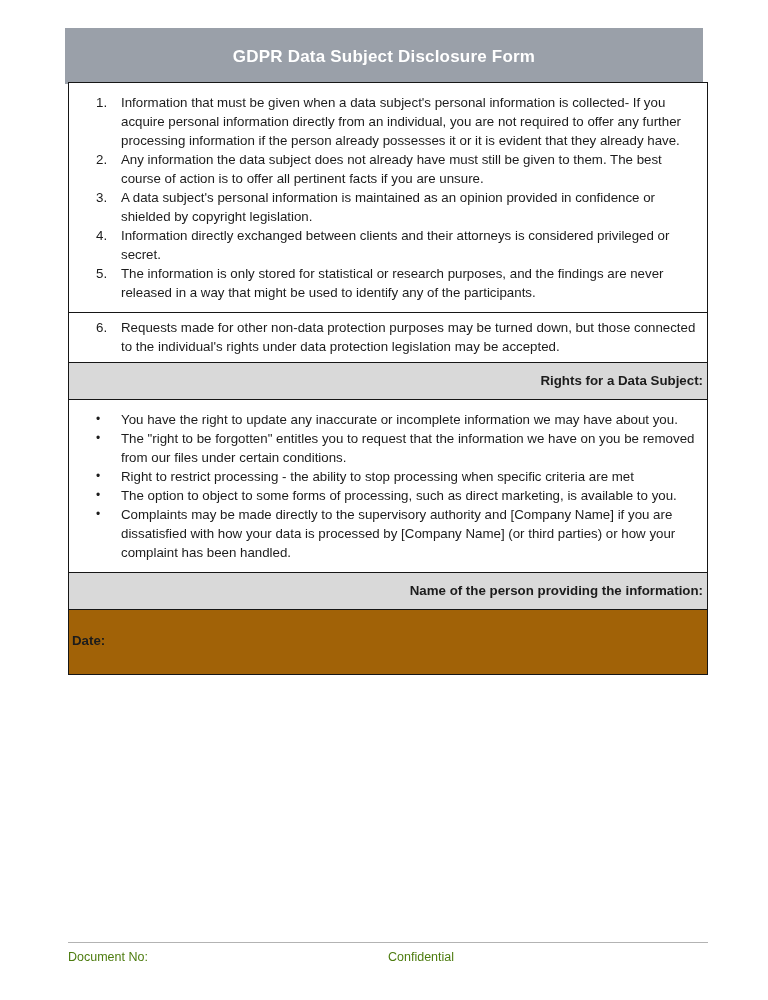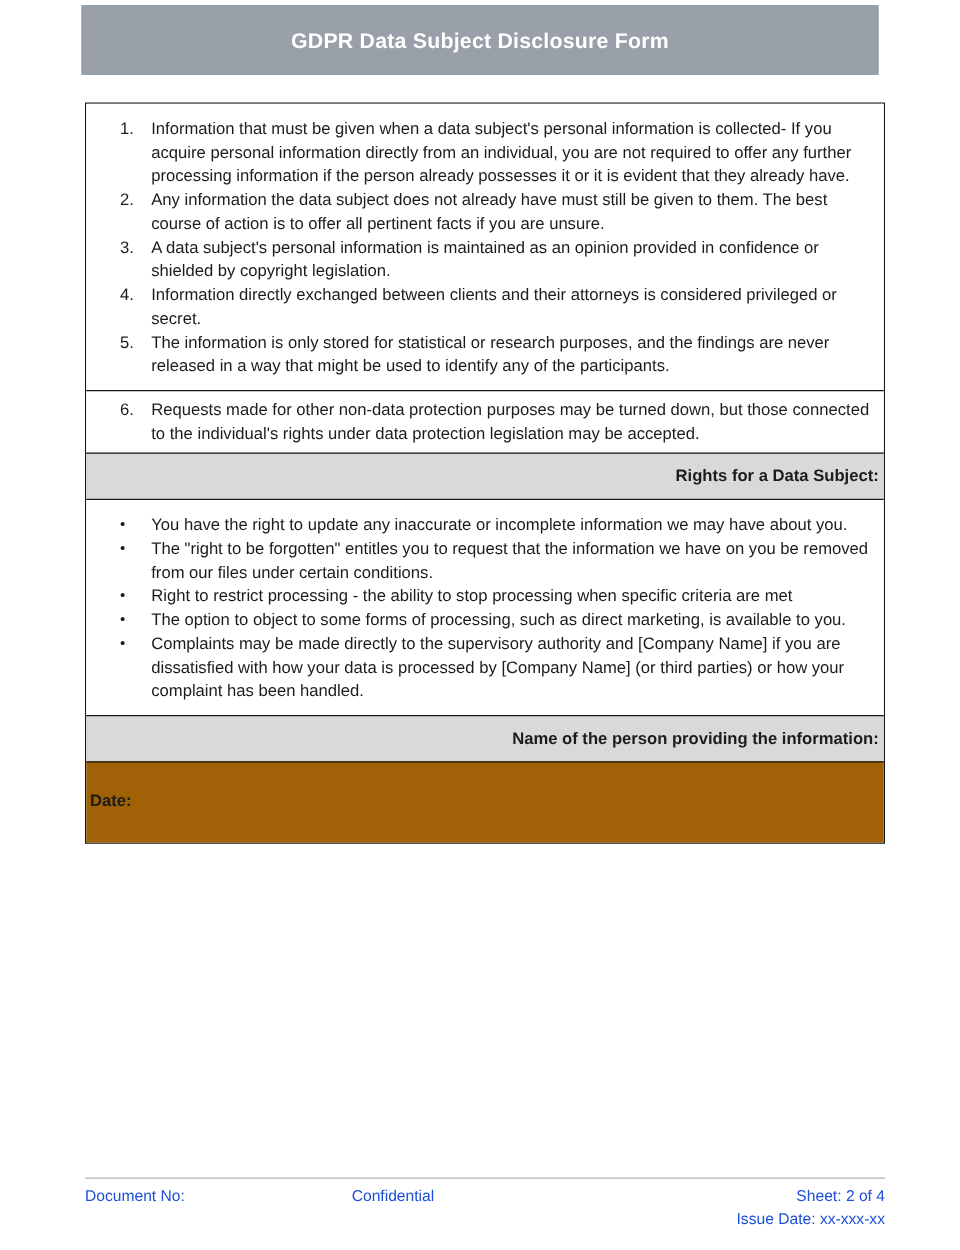--- a/index.html
+++ b/index.html
@@ -8,21 +8,21 @@
     position: relative;
     font-family: "Liberation Sans", sans-serif;
     color: #1c1c1c;
     font-size: 13.3px;
     line-height: 19px;
     overflow: hidden;
   }
 
   .title-bar {
     position: absolute;
-    top: 4px; left: 65px;
+    top: 28px; left: 65px;
     width: 638px; height: 56px;
     background: #9aa0a9;
     display: flex; align-items: center; justify-content: center;
   }
   .title-bar h1 {
     color: #ffffff;
     font-size: 17px;
     font-weight: bold;
     letter-spacing: 0.2px;
   }
@@ -53,21 +53,21 @@
   .signoff { padding: 21px 4px 8px 3px; background: #a16207; }
   .signoff .label { font-weight: bold; }
   .signoff .gap { height: 16px; }
 
   .footer {
     position: absolute;
     top: 942px; left: 68px;
     width: 640px;
     border-top: 1.5px solid #b3b3b3;
     padding-top: 5px;
-    color: #1d4ed8;
+    color: #4d7c0f;
     font-size: 12.5px;
     line-height: 18px;
     display: flex;
   }
   .f-col { flex: 1; }
   .f-col.center { text-align: left; }
   .f-col.right { text-align: right; }
 </style>
 </head>
 <body>
@@ -148,19 +148,15 @@
 
   </div>
 
   <footer class="footer">
     <div class="f-col left">
       <div>Document No:</div>
     </div>
     <div class="f-col center">
       <div>Confidential</div>
     </div>
-    <div class="f-col right">
-      <div>Sheet: 2 of 4</div>
-      <div>Issue Date: xx-xxx-xx</div>
-    </div>
   </footer>
 
 </div>
 
 </body></html>

